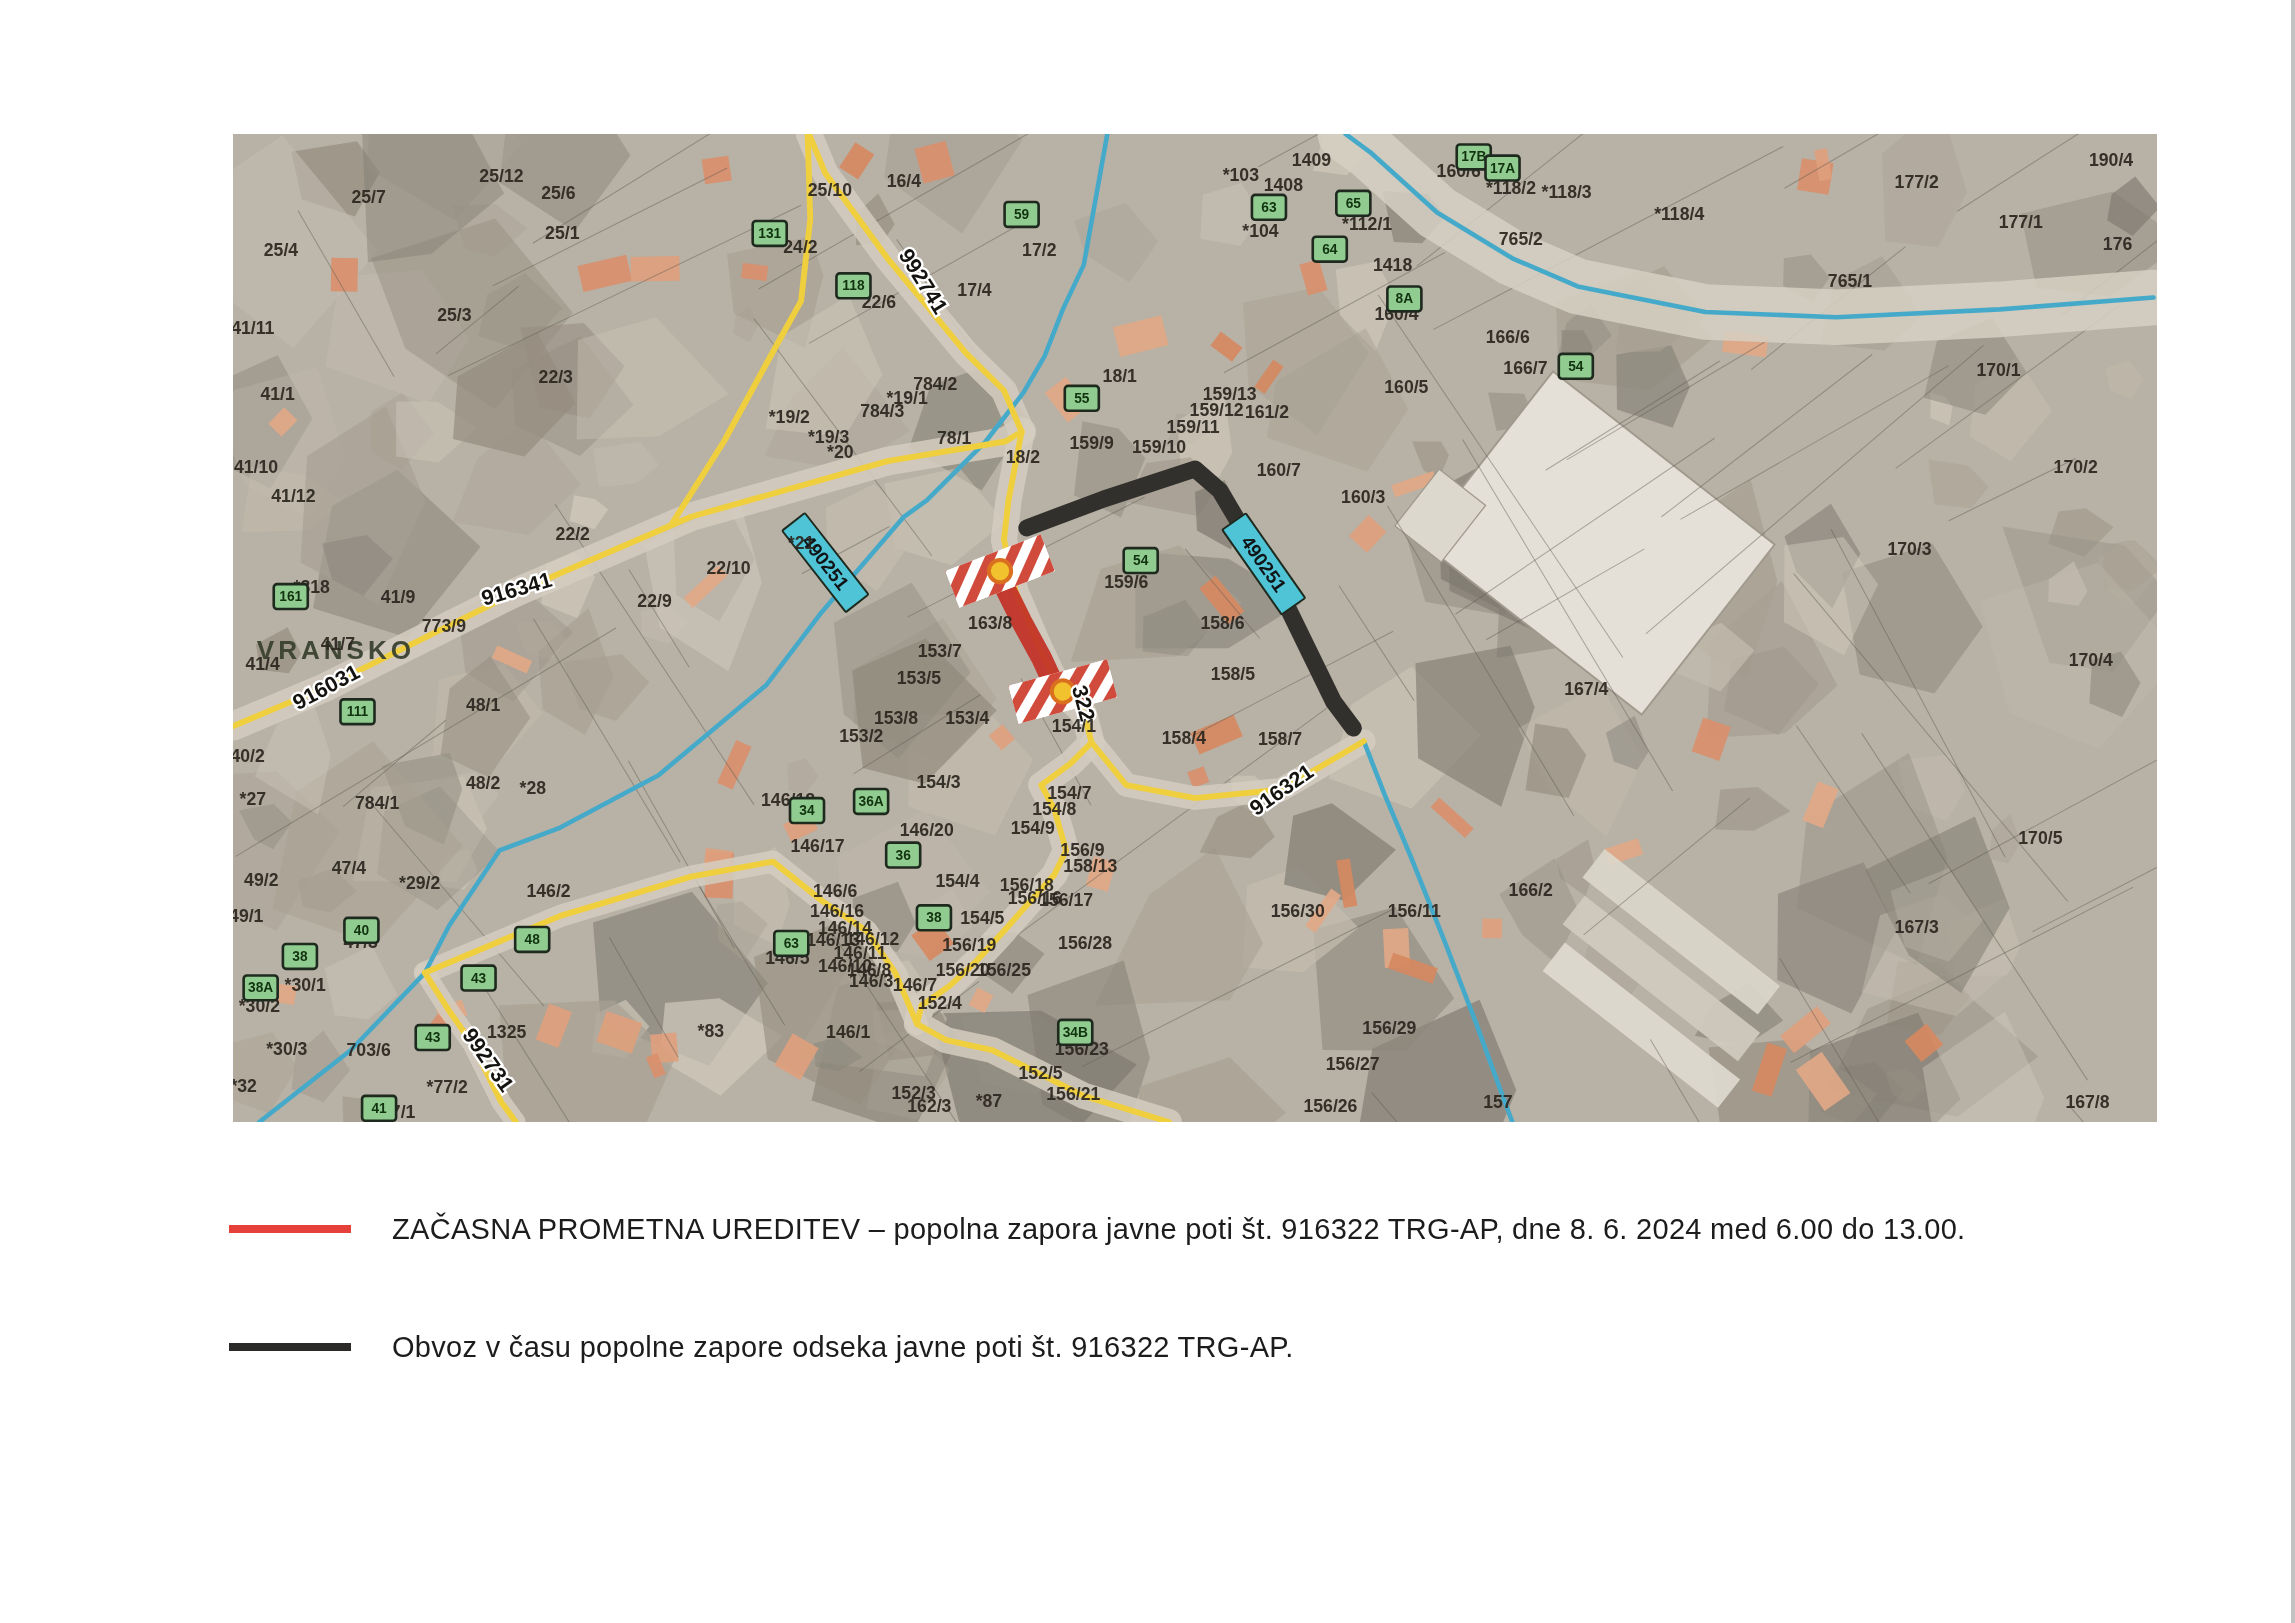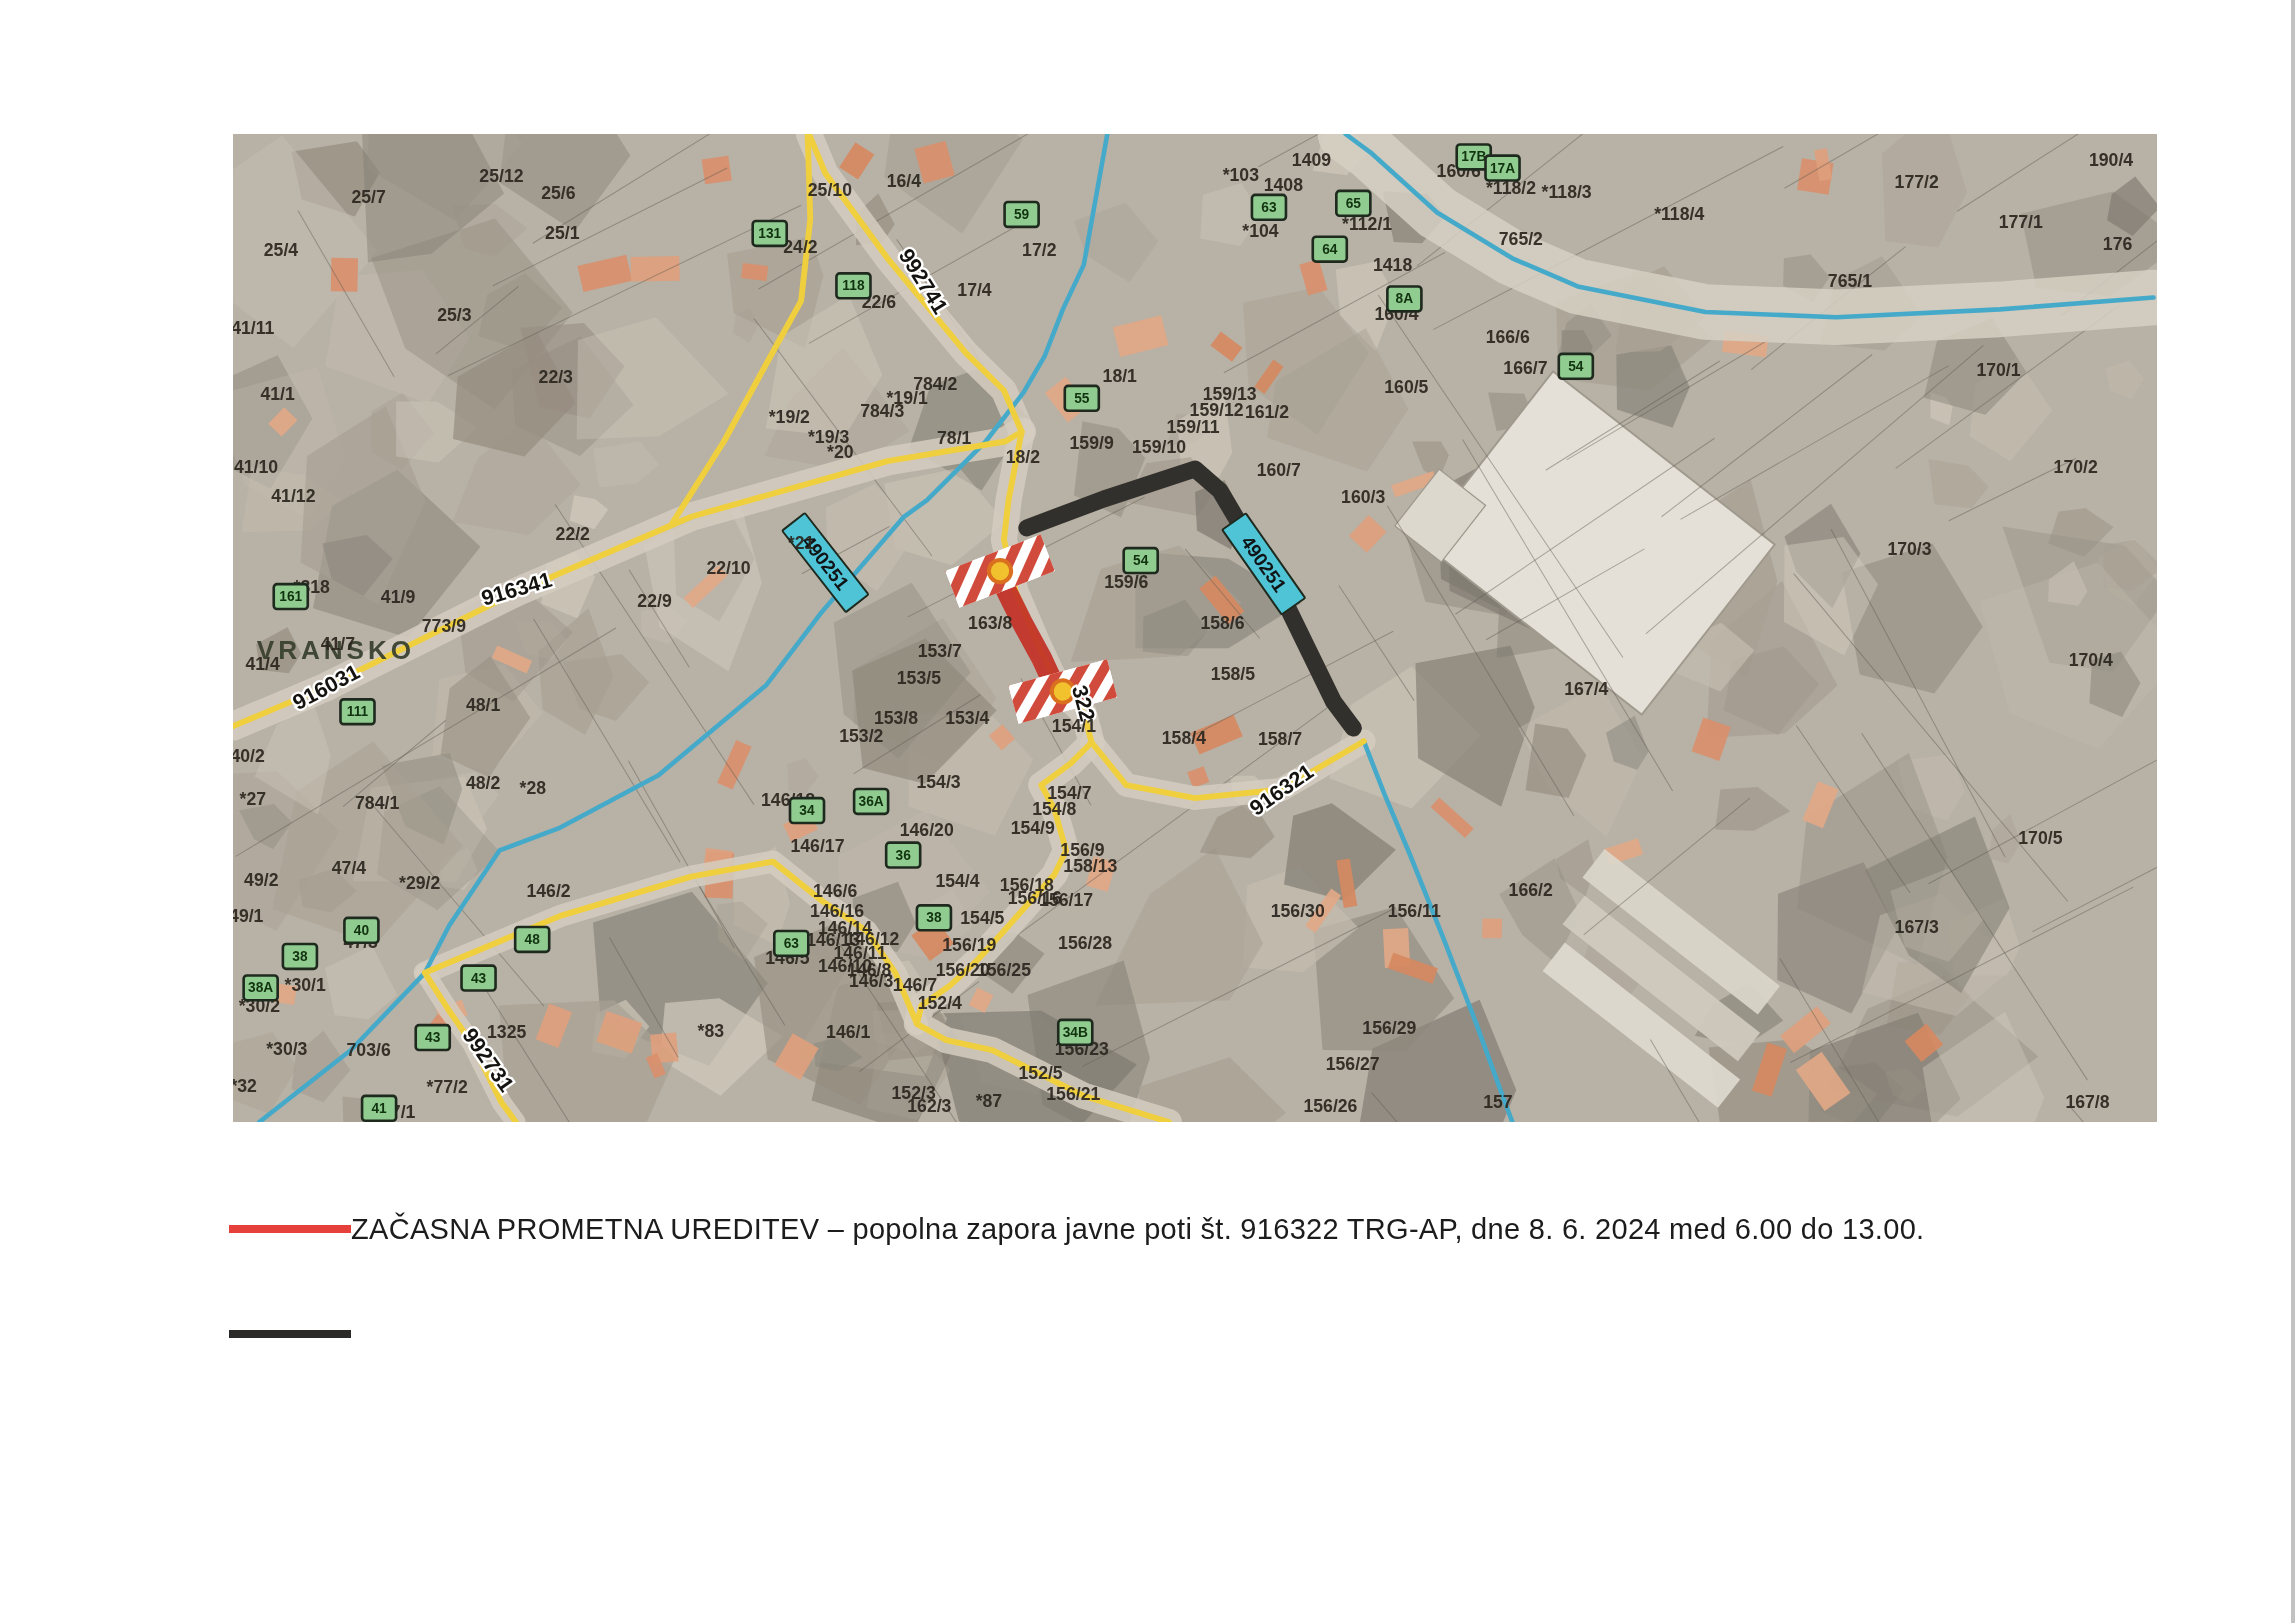--- a/index.html
+++ b/index.html
@@ -11,21 +11,21 @@
   .map-frame{
     position:absolute;left:233px;top:134px;width:1924px;height:988px;
     background:#b8b1a5;overflow:hidden;
   }
   .map-frame svg{display:block;width:1924px;height:988px;}
   .legend{position:absolute;left:0;top:0;width:100%;}
   .legend-row{position:absolute;left:229px;display:flex;align-items:center;}
   .legend-row .swatch{flex:0 0 auto;}
   .swatch-line{width:122px;height:7.9px;}
   .legend-text{
-    font-size:29px;line-height:34px;color:#1c1c1c;
+    margin-left:41px;font-size:29px;line-height:34px;color:#1c1c1c;
     letter-spacing:0.3px;white-space:nowrap;
   }
   
   .lbl-p{font:600 27px "Liberation Sans",sans-serif;fill:#2b261f;text-anchor:middle;dominant-baseline:central;opacity:.92;}
   .lbl-pl{font:700 40px "Liberation Sans",sans-serif;letter-spacing:6px;fill:#3a4230;text-anchor:middle;dominant-baseline:central;opacity:.95;}
   .lbl-rd{font:700 33px "Liberation Sans",sans-serif;fill:#15130f;stroke:#ffffff;stroke-width:7px;paint-order:stroke;text-anchor:middle;dominant-baseline:central;}
   .lbl-tb{font:700 29px "Liberation Sans",sans-serif;fill:#101417;text-anchor:middle;dominant-baseline:central;}
   .lbl-gb{font:700 21px "Liberation Sans",sans-serif;fill:#12330f;text-anchor:middle;dominant-baseline:central;}
 </style>
 </head>
@@ -973,17 +973,18 @@
 </svg>
 </div>
 
 <div class="legend">
   <div class="legend-row" style="top:1212px">
     <div class="swatch swatch-line" style="background: rgb(229, 64, 58);"></div>
     <div class="legend-text">ZAČASNA PROMETNA UREDITEV – popolna zapora javne poti št. 916322 TRG-AP, dne 8. 6. 2024 med 6.00 do 13.00.</div>
   </div>
   <div class="legend-row" style="top:1330px">
     <div class="swatch swatch-line" style="background: rgb(43, 42, 40);"></div>
+    <div class="legend-text">Obvoz v času popolne zapore odseka javne poti št. 916322 TRG-AP.</div>
   </div>
 </div>
 
 <div class="scan-edge"></div>
 
 
 </body></html>

